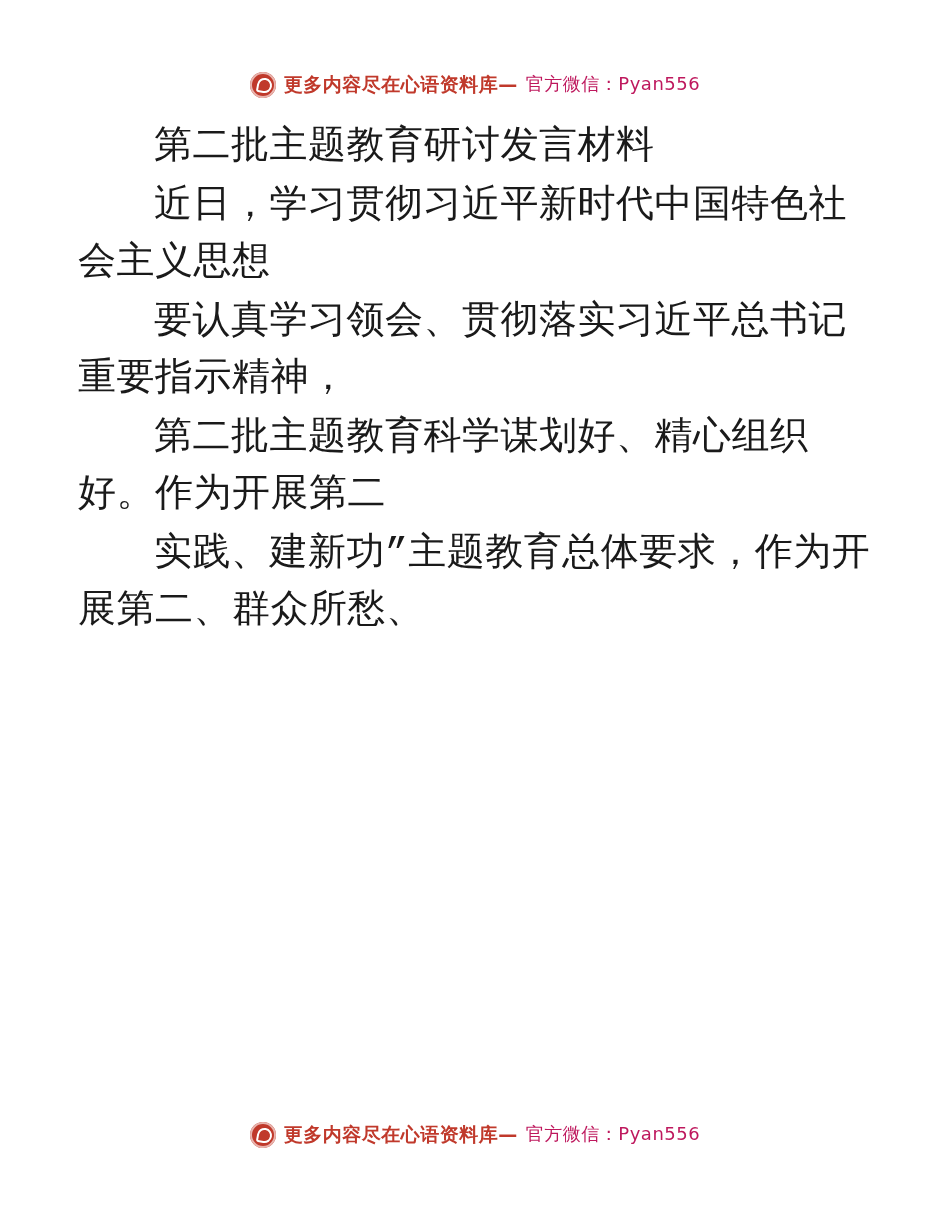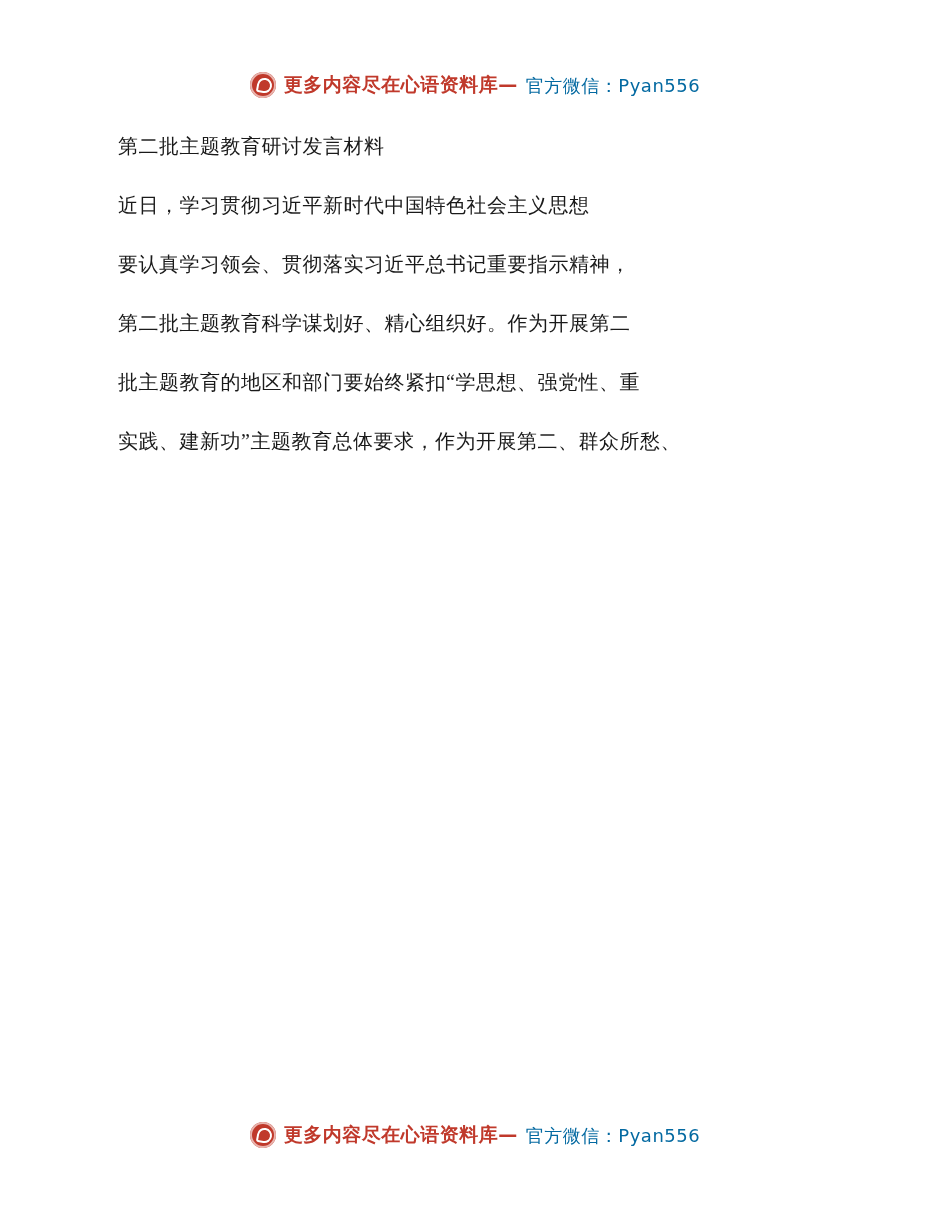--- a/index.html
+++ b/index.html
@@ -16,21 +16,21 @@
   .page {
     position: relative;
     width: 950px;
     height: 1230px;
     box-sizing: border-box;
     padding: 0;
   }
   
   .wm {
     display: flex;
-    align-items: flex-end;
+    align-items: flex-start;
     justify-content: center;
     gap: 8px;
     width: 100%;
     box-sizing: border-box;
   }
   .wm-top {
     position: absolute;
     top: 72px;
     left: 0;
   }
@@ -63,34 +63,34 @@
     font-family: "DejaVu Sans", sans-serif;
     font-size: 19px;
     font-weight: bold;
     color: #c0392b;
     letter-spacing: 0.5px;
     white-space: nowrap;
   }
   .wm-text-2 {
     font-family: "DejaVu Sans", sans-serif;
     font-size: 18px;
-    color: #0369a1;
+    color: #be185d;
     letter-spacing: 0.5px;
     white-space: nowrap;
   }
   
   .doc-body {
     position: absolute;
     top: 118px;
     left: 78px;
     width: 800px;
   }
   .para {
-    font-family: Liberation Serif, serif;
-    font-size: 20px;
+    font-family: Liberation Mono, monospace;
+    font-size: 38px;
     line-height: 57px;
     color: #1a1a1a;
     text-indent: 2em;
     margin: 0 0 2px 0;
     letter-spacing: 0.5px;
     word-break: break-all;
   }
 </style>
 </head>
 <body>
@@ -101,21 +101,20 @@
     <span class="wm-logo"></span>
     <span class="wm-text">更多内容尽在心语资料库—</span>
     <span class="wm-text-2">官方微信：Pyan556</span>
   </div>
 
   <div class="doc-body">
     <p class="para">第二批主题教育研讨发言材料</p>
     <p class="para">近日，学习贯彻习近平新时代中国特色社会主义思想</p>
     <p class="para">要认真学习领会、贯彻落实习近平总书记重要指示精神，</p>
     <p class="para">第二批主题教育科学谋划好、精心组织好。作为开展第二</p>
-    <p class="para">批主题教育的地区和部门要始终紧扣“学思想、强党性、重</p>
     <p class="para">实践、建新功”主题教育总体要求，作为开展第二、群众所愁、</p>
   </div>
 
   <div class="wm wm-bottom">
     <span class="wm-logo"></span>
     <span class="wm-text">更多内容尽在心语资料库—</span>
     <span class="wm-text-2">官方微信：Pyan556</span>
   </div>
 
 </div>

